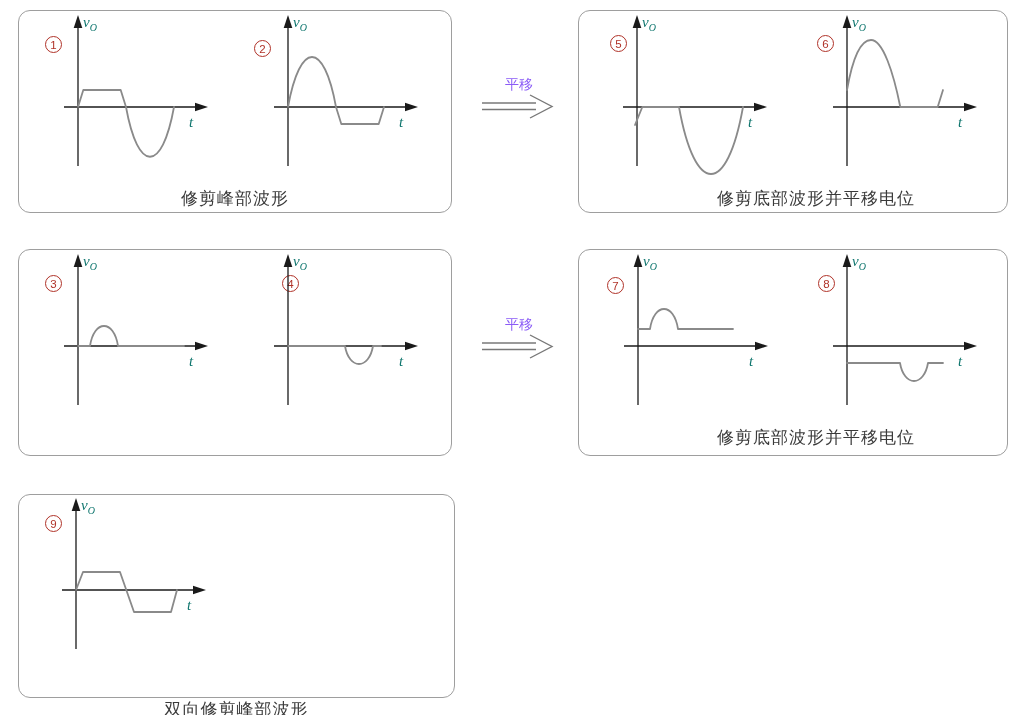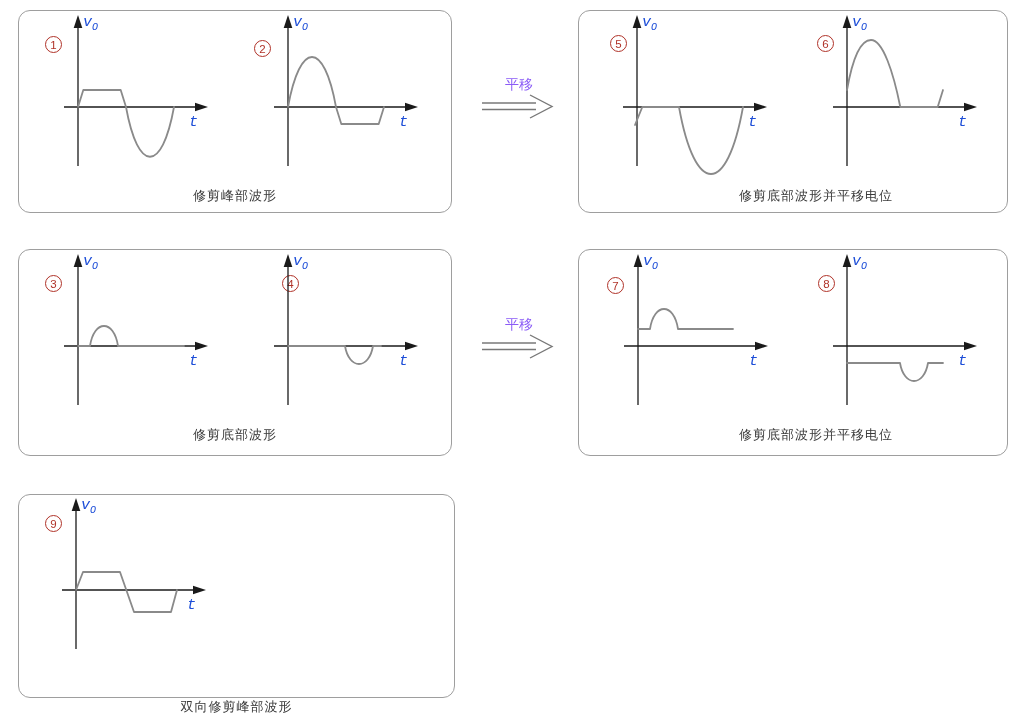--- a/index.html
+++ b/index.html
@@ -10,34 +10,34 @@
   .panel {
     position:absolute; border:1px solid #9e9e9e; border-radius:12px;
     background:#ffffff; box-sizing:border-box;
   }
   .plot { position:absolute; width:180px; height:175px; }
   .plot svg { position:absolute; left:0; top:0; overflow:visible; }
   .axis { stroke:#1a1a1a; stroke-width:1.3; }
   .axis-head { fill:#1a1a1a; stroke:none; }
   .wave { stroke:#8a8a8a; stroke-width:1.8; fill:none; stroke-linejoin:round; stroke-linecap:round; }
   .ylab, .xlab {
-    position:absolute; font-family:Liberation Mono, monospace; font-style:italic;
-    font-size:15px; color:#1d4ed8; white-space:nowrap;
+    position:absolute; font-family:Liberation Serif, serif; font-style:italic;
+    font-size:15px; color:#0f766e; white-space:nowrap;
   }
   .ylab { left:45px; top:2px; }
   .ylab sub { font-size:10px; font-style:italic; line-height:0; }
   .xlab { left:151px; top:102px; }
   .badge {
     position:absolute; width:17px; height:17px; box-sizing:border-box;
     border:1.3px solid #b03228; border-radius:50%; color:#b03228;
     font-size:11.5px; display:flex; align-items:center; justify-content:center;
   }
   .caption {
     position:absolute; left:0; right:0; text-align:center;
-    font-size:13px; color:#3a3a3a; letter-spacing:1px;
+    font-size:17px; color:#3a3a3a; letter-spacing:1px;
   }
   .caption.shifted { padding-left:46px; }
   .shift-arrow { position:absolute; left:480px; width:78px; text-align:center; }
   .shift-label { display:block; font-size:14px; color:#8b5cf6; line-height:18px; }
   .shift-arrow svg { display:block; margin-top:1px; }
   .shift-arrow line, .shift-arrow polyline { stroke:#787878; stroke-width:1.4; fill:none; }
 </style>
 </head>
 <body>
 
@@ -124,21 +124,20 @@
     <svg width="180" height="175" viewBox="0 0 180 175">
       <line class="axis" x1="40" y1="154" x2="40" y2="12"></line>
       <polygon class="axis-head" points="40,3 35.7,16 44.3,16"></polygon>
       <line class="axis" x1="26" y1="95" x2="160" y2="95"></line>
       <polygon class="axis-head" points="170,95 157,90.7 157,99.3"></polygon>
       <path class="wave" d="M 40,95 L 97,95 C 101,119 121,119 125,95 L 133,95"></path>
     </svg>
     <span class="ylab"><i>v</i><sub>O</sub></span>
     <span class="xlab">t</span>
   </div>
-  <div class="caption" style="top:176px;">修剪底部波形</div>
 </div>
 
 <div class="shift-arrow" style="top:315px;">
   <span class="shift-label">平移</span>
   <svg width="78" height="30" viewBox="0 0 78 30">
     <line x1="2" y1="9" x2="56" y2="9"></line>
     <line x1="2" y1="15.5" x2="56" y2="15.5"></line>
     <polyline points="50,1 72,12.5 50,24"></polyline>
   </svg>
 </div>

